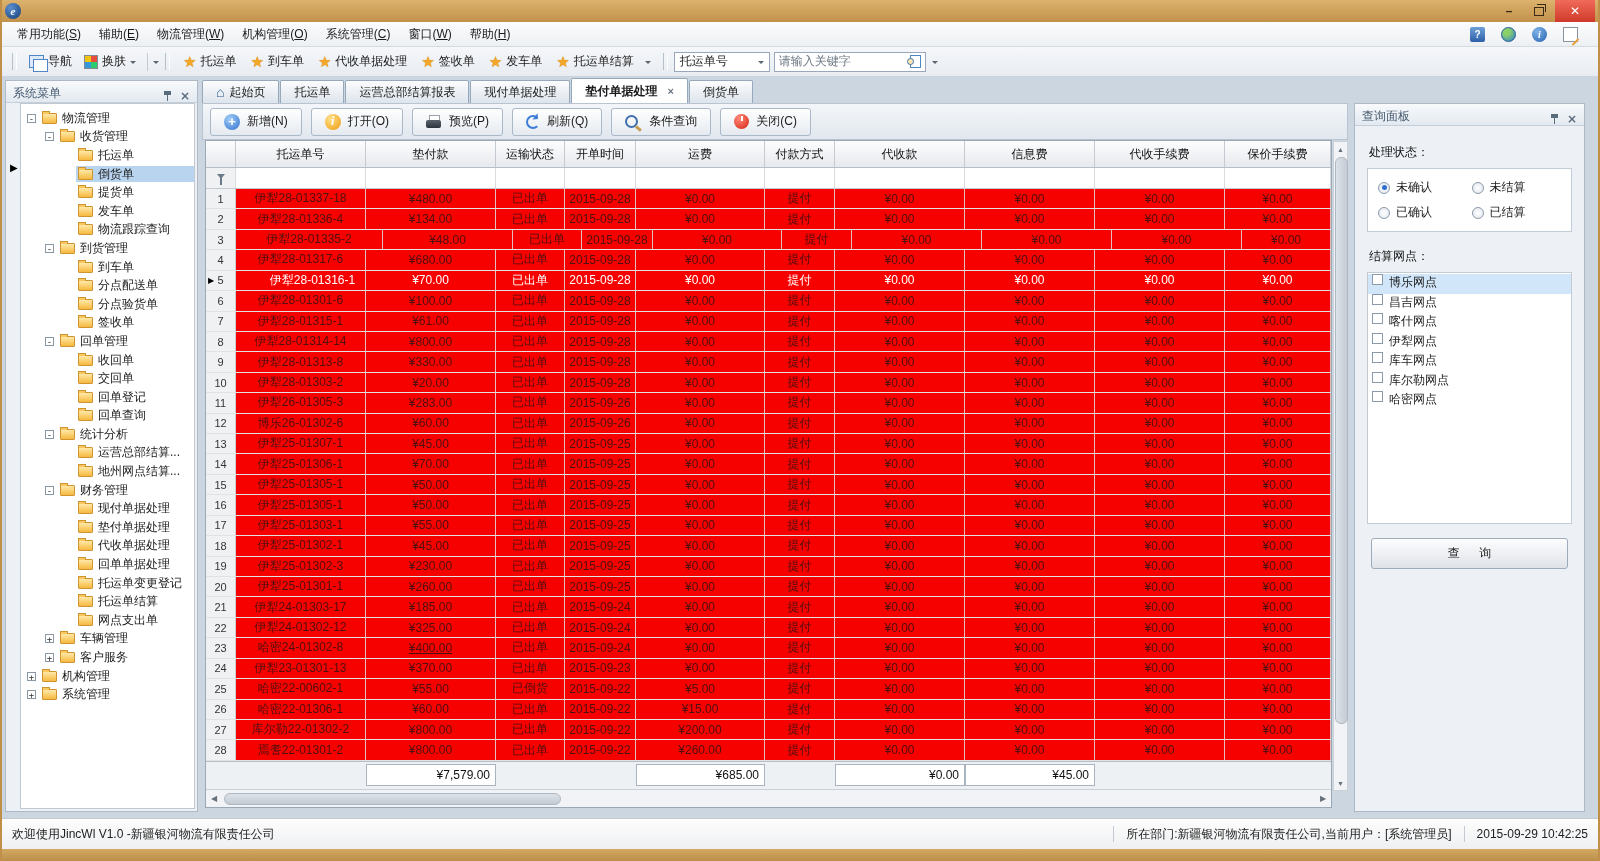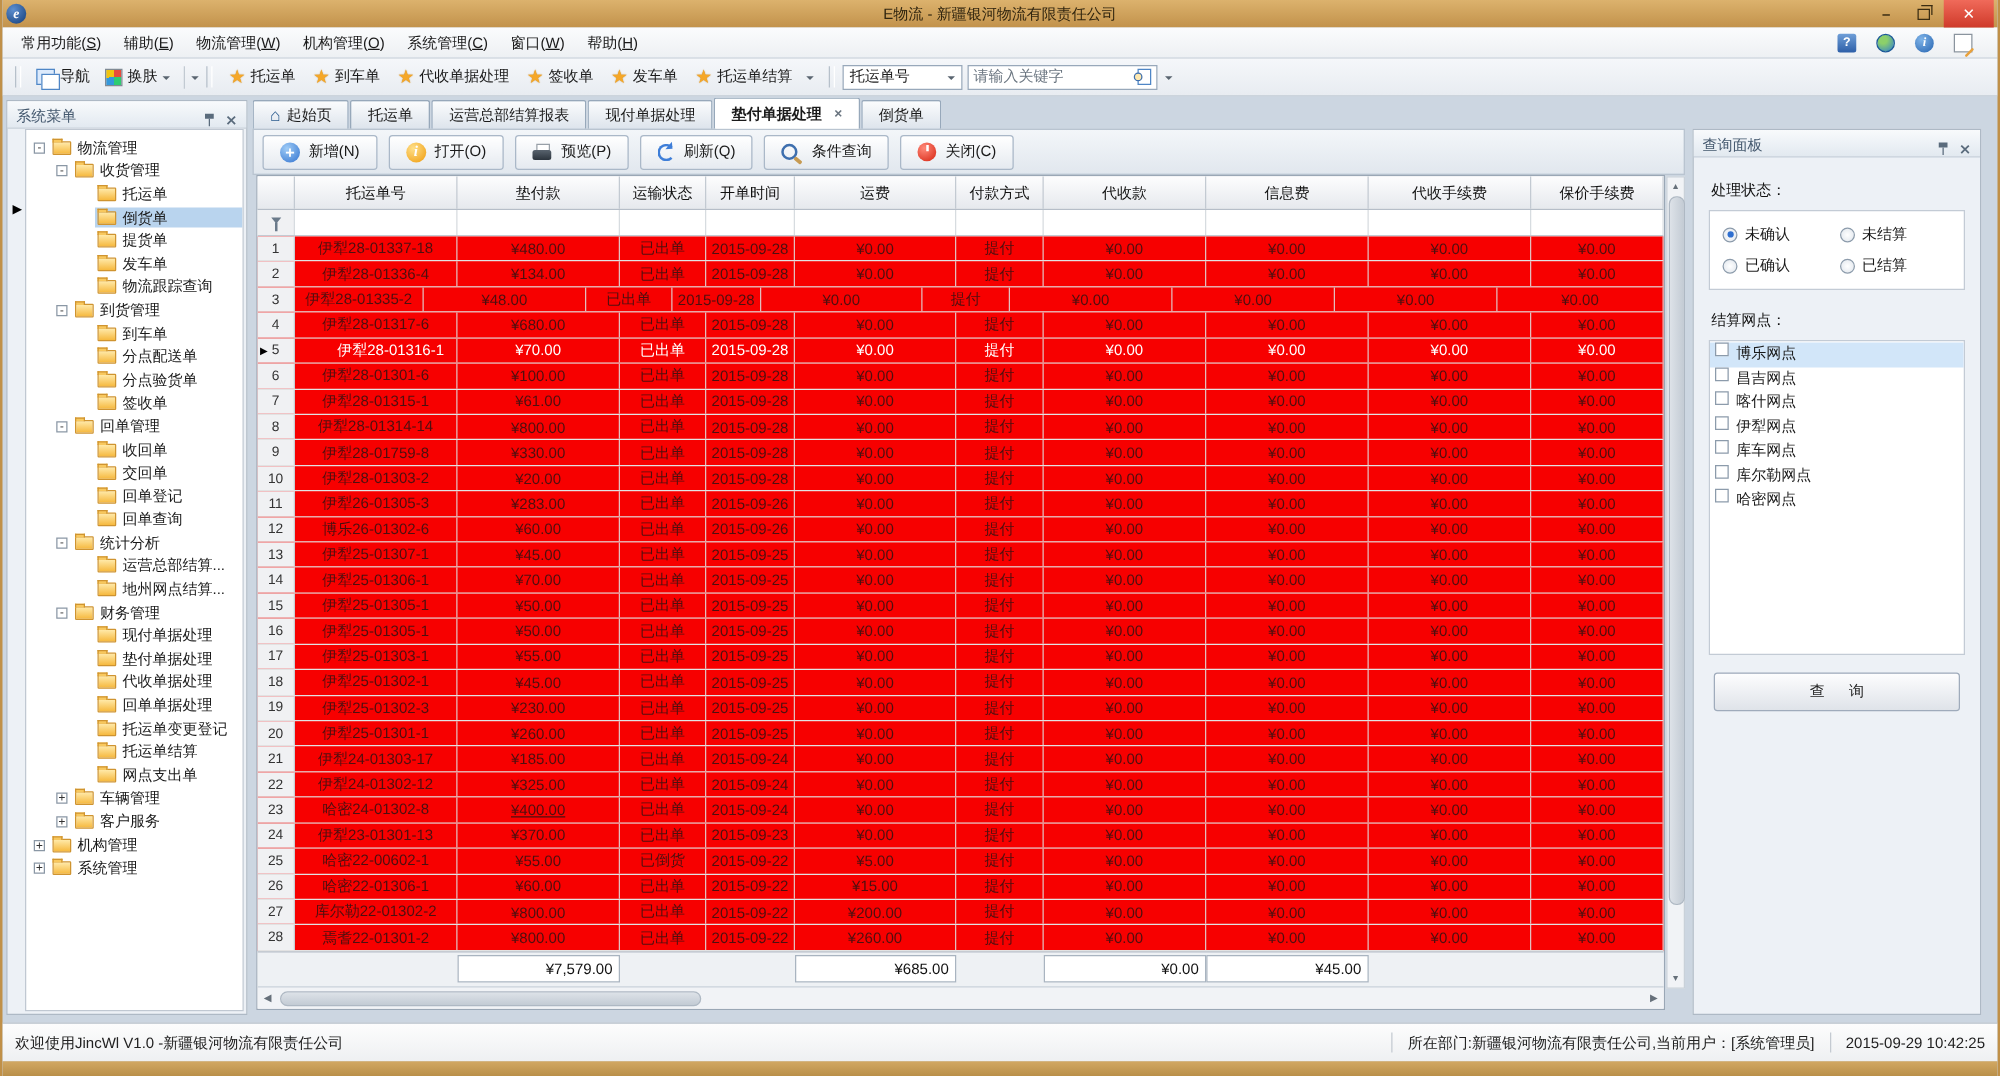--- a/index.html
+++ b/index.html
@@ -121,21 +121,20 @@
   .sdiv{width:1px;height:16px;background:#c4cad1;}
   .bottomframe{position:absolute;left:0;right:0;top:849px;height:12px;background:linear-gradient(#d2a863,#b98f49);}
 </style>
 </head>
 <body>
 
 <div class="window">
 
   <div class="titlebar">
     <span class="logo">e</span>
-    <span class="wtitle">E物流 - 新疆银河物流有限责任公司</span>
     <span class="winbtns">
       <span class="wbtn">–</span>
       <span class="wbtn">
           <span class="restore-sq"></span>
         </span>
       <span class="wbtn close">✕</span>
     </span>
   </div>
 
   <div class="menubar">
@@ -525,21 +524,21 @@
           <div class="gc" style="width: 71px; flex: 0 0 auto;">2015-09-28</div>
           <div class="gc" style="width: 129px; flex: 0 0 auto;">¥0.00</div>
           <div class="gc" style="width: 70px; flex: 0 0 auto;">提付</div>
           <div class="gc" style="width: 130px; flex: 0 0 auto;">¥0.00</div>
           <div class="gc" style="width: 130px; flex: 0 0 auto;">¥0.00</div>
           <div class="gc" style="width: 130px; flex: 0 0 auto;">¥0.00</div>
           <div class="gc" style="width: 105px; flex: 1 1 0%;">¥0.00</div>
         </div>
         <div class="grow">
           <div class="rn">3</div>
-          <div class="gc" style="width: 103px; flex: 0 0 auto;">伊犁28-01335-2</div>
+          <div class="gc" style="width: 147px; flex: 0 0 auto;">伊犁28-01335-2</div>
           <div class="gc" style="width: 130px; flex: 0 0 auto;">¥48.00</div>
           <div class="gc" style="width: 69px; flex: 0 0 auto;">已出单</div>
           <div class="gc" style="width: 71px; flex: 0 0 auto;">2015-09-28</div>
           <div class="gc" style="width: 129px; flex: 0 0 auto;">¥0.00</div>
           <div class="gc" style="width: 70px; flex: 0 0 auto;">提付</div>
           <div class="gc" style="width: 130px; flex: 0 0 auto;">¥0.00</div>
           <div class="gc" style="width: 130px; flex: 0 0 auto;">¥0.00</div>
           <div class="gc" style="width: 130px; flex: 0 0 auto;">¥0.00</div>
           <div class="gc" style="width: 105px; flex: 1 1 0%;">¥0.00</div>
         </div>
@@ -603,21 +602,21 @@
           <div class="gc" style="width: 71px; flex: 0 0 auto;">2015-09-28</div>
           <div class="gc" style="width: 129px; flex: 0 0 auto;">¥0.00</div>
           <div class="gc" style="width: 70px; flex: 0 0 auto;">提付</div>
           <div class="gc" style="width: 130px; flex: 0 0 auto;">¥0.00</div>
           <div class="gc" style="width: 130px; flex: 0 0 auto;">¥0.00</div>
           <div class="gc" style="width: 130px; flex: 0 0 auto;">¥0.00</div>
           <div class="gc" style="width: 105px; flex: 1 1 0%;">¥0.00</div>
         </div>
         <div class="grow">
           <div class="rn">9</div>
-          <div class="gc" style="width: 130px; flex: 0 0 auto;">伊犁28-01759-8</div>
+          <div class="gc" style="width: 130px; flex: 0 0 auto;">伊犁28-01313-8</div>
           <div class="gc" style="width: 130px; flex: 0 0 auto;">¥330.00</div>
           <div class="gc" style="width: 69px; flex: 0 0 auto;">已出单</div>
           <div class="gc" style="width: 71px; flex: 0 0 auto;">2015-09-28</div>
           <div class="gc" style="width: 129px; flex: 0 0 auto;">¥0.00</div>
           <div class="gc" style="width: 70px; flex: 0 0 auto;">提付</div>
           <div class="gc" style="width: 130px; flex: 0 0 auto;">¥0.00</div>
           <div class="gc" style="width: 130px; flex: 0 0 auto;">¥0.00</div>
           <div class="gc" style="width: 130px; flex: 0 0 auto;">¥0.00</div>
           <div class="gc" style="width: 105px; flex: 1 1 0%;">¥0.00</div>
         </div>

